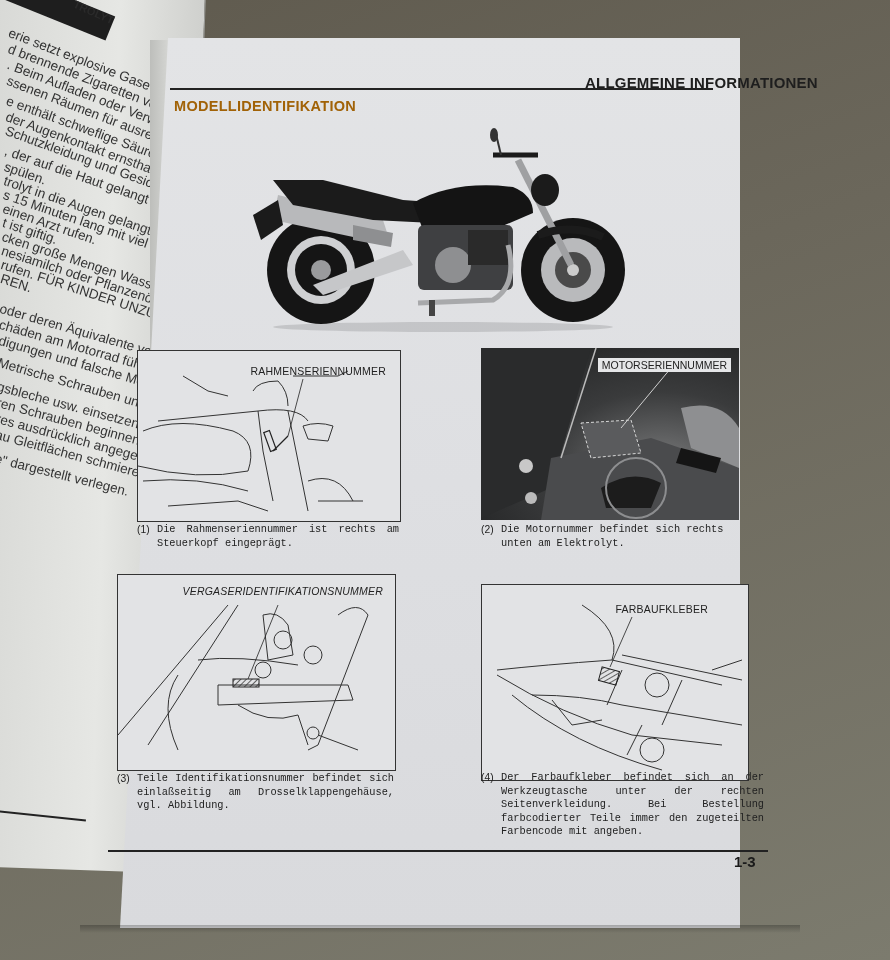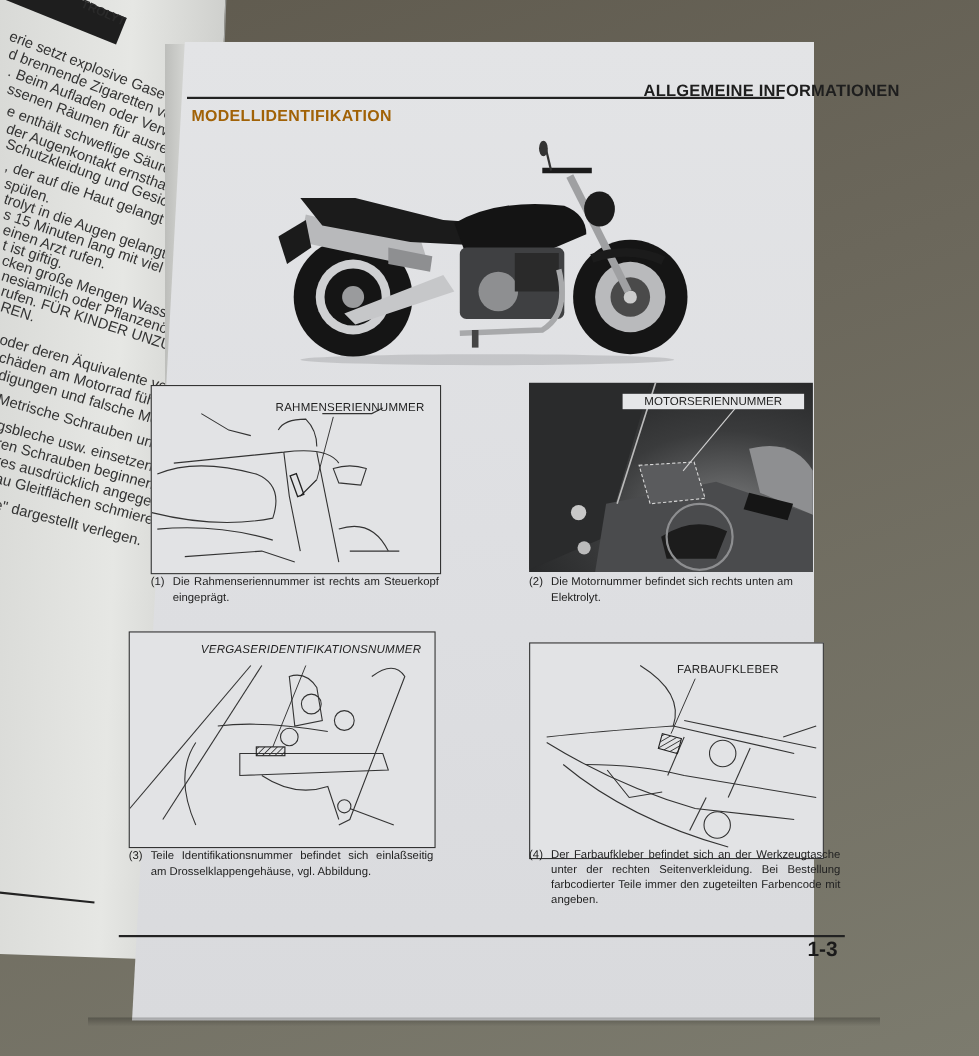--- a/index.html
+++ b/index.html
@@ -63,33 +63,33 @@
   .figbox svg { position:absolute; left:0; top:0; }
   .fig-label {
     position:absolute; font-size:10.5px; color:#222; letter-spacing:0.2px; white-space:nowrap;
   }
   .photo {
     position:absolute; left:481px; top:348px; width:258px; height:172px;
     background: radial-gradient(ellipse at 70% 70%, #7a7b7c 0%, #3a3b3c 45%, #1b1c1d 100%);
     overflow:hidden;
   }
   .photo-label {
-    position:absolute; right:8px; top:10px; background:#e5e6e8; padding:1px 20px;
+    position:absolute; right:8px; top:10px; background:#e5e6e8; padding:1px 4px;
     font-size:10.5px; color:#222; white-space:nowrap;
   }
   .caption {
     position:absolute; font-size:10.3px; color:#222; line-height:13.5px;
   }
   .caption .num { position:absolute; left:0; top:0; }
-  .caption .body { margin-left:20px; text-align:justify; text-align-last:left; }
+  .caption .body { margin-left:20px; text-align:justify; text-align-last:left;font-family:Liberation Mono, monospace; }
   .rule-bottom {
     position:absolute; left:108px; top:850px; width:660px; border-top:2.5px solid #222;
   }
   .page-number {
-    position:absolute; left:734px; top:853px; font-size:19px; font-weight:bold; color:#1a1a1a;
+    position:absolute; left:734px; top:853px; font-size:15px; font-weight:bold; color:#1a1a1a;
   }
 </style>
 </head>
 <body>
 
 <div class="left-page">
   <div class="tab"></div>
   <div class="hdr">TROLYT</div>
   <div class="txt" style="top:58px;transform:rotate(19deg);">erie setzt explosive Gase frei. Funken, offen</div>
   <div class="txt" style="top:74px;transform:rotate(19deg);">d brennende Zigaretten von der Batterie</div>

